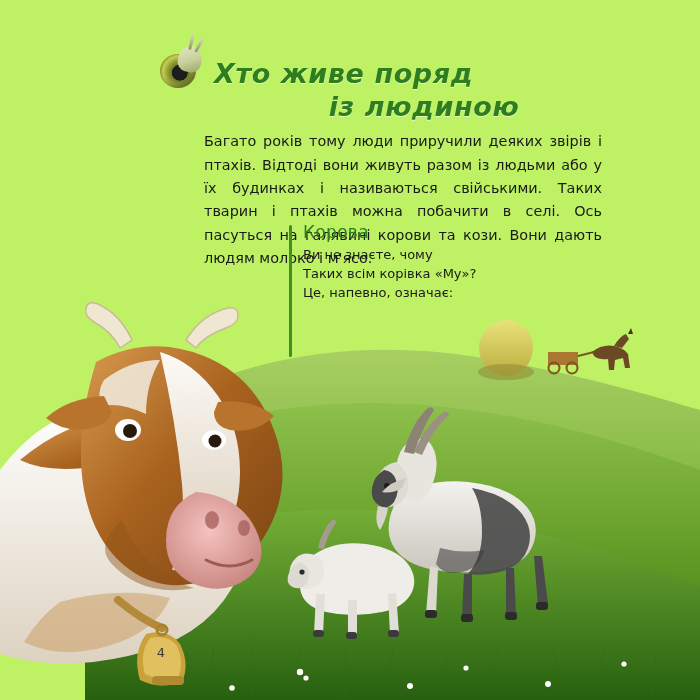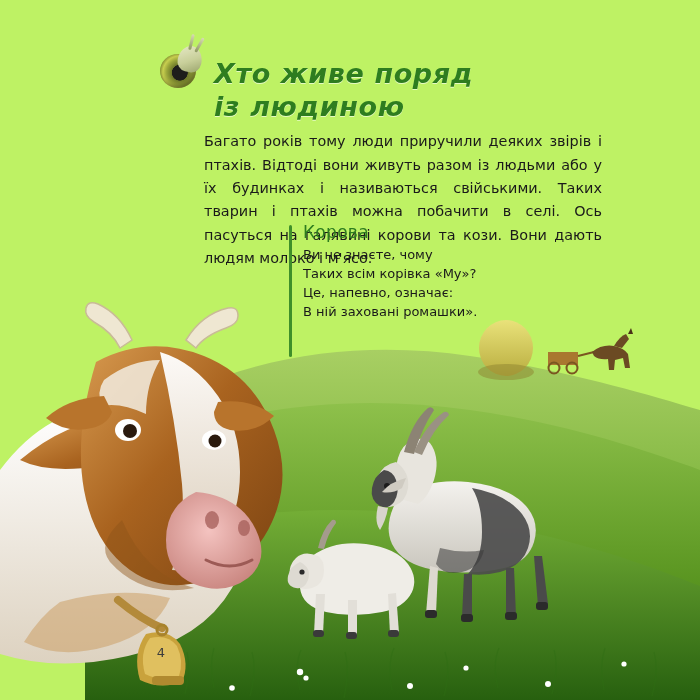--- a/index.html
+++ b/index.html
@@ -74,21 +74,21 @@
     width: 420px;
     color: #2e7d1f;
     font-family: "DejaVu Sans", sans-serif;
     font-weight: bold;
     font-style: italic;
     font-size: 27px;
     line-height: 1.22;
     letter-spacing: .6px;
     text-shadow: 0 1px 0 rgba(255,255,255,.6);
   }
-  .title .l2 { display: block; }
+  .title .l2 { display: block; text-align: center; }
 
   
   .intro {
     position: absolute;
     left: 156px;
     top: 116px;
     width: 398px;
     color: #1a1a1a;
     font-size: 14.4px;
     line-height: 1.62;
@@ -336,19 +336,18 @@
 
   <p class="intro">Багато років тому люди приручили деяких звірів і птахів. Відтоді вони живуть разом із людьми або у їх будинках і називаються свійськими. Таких тварин і птахів можна побачити в селі. Ось пасуться на галявині корови та кози. Вони дають людям молоко і м'ясо.</p>
 
   <div class="poem-block">
     <div class="poem-rule"></div>
     <h2 class="poem-title">Корова</h2>
     <div class="poem-lines">
       <div>Ви не знаєте, чому</div>
       <div>Таких всім корівка «Му»?</div>
       <div>Це, напевно, означає:</div>
-      <div>В ній заховані ромашки».</div>
     </div>
   </div>
 
   <div class="page-number">4</div>
 
 </div>
 
 </body></html>

